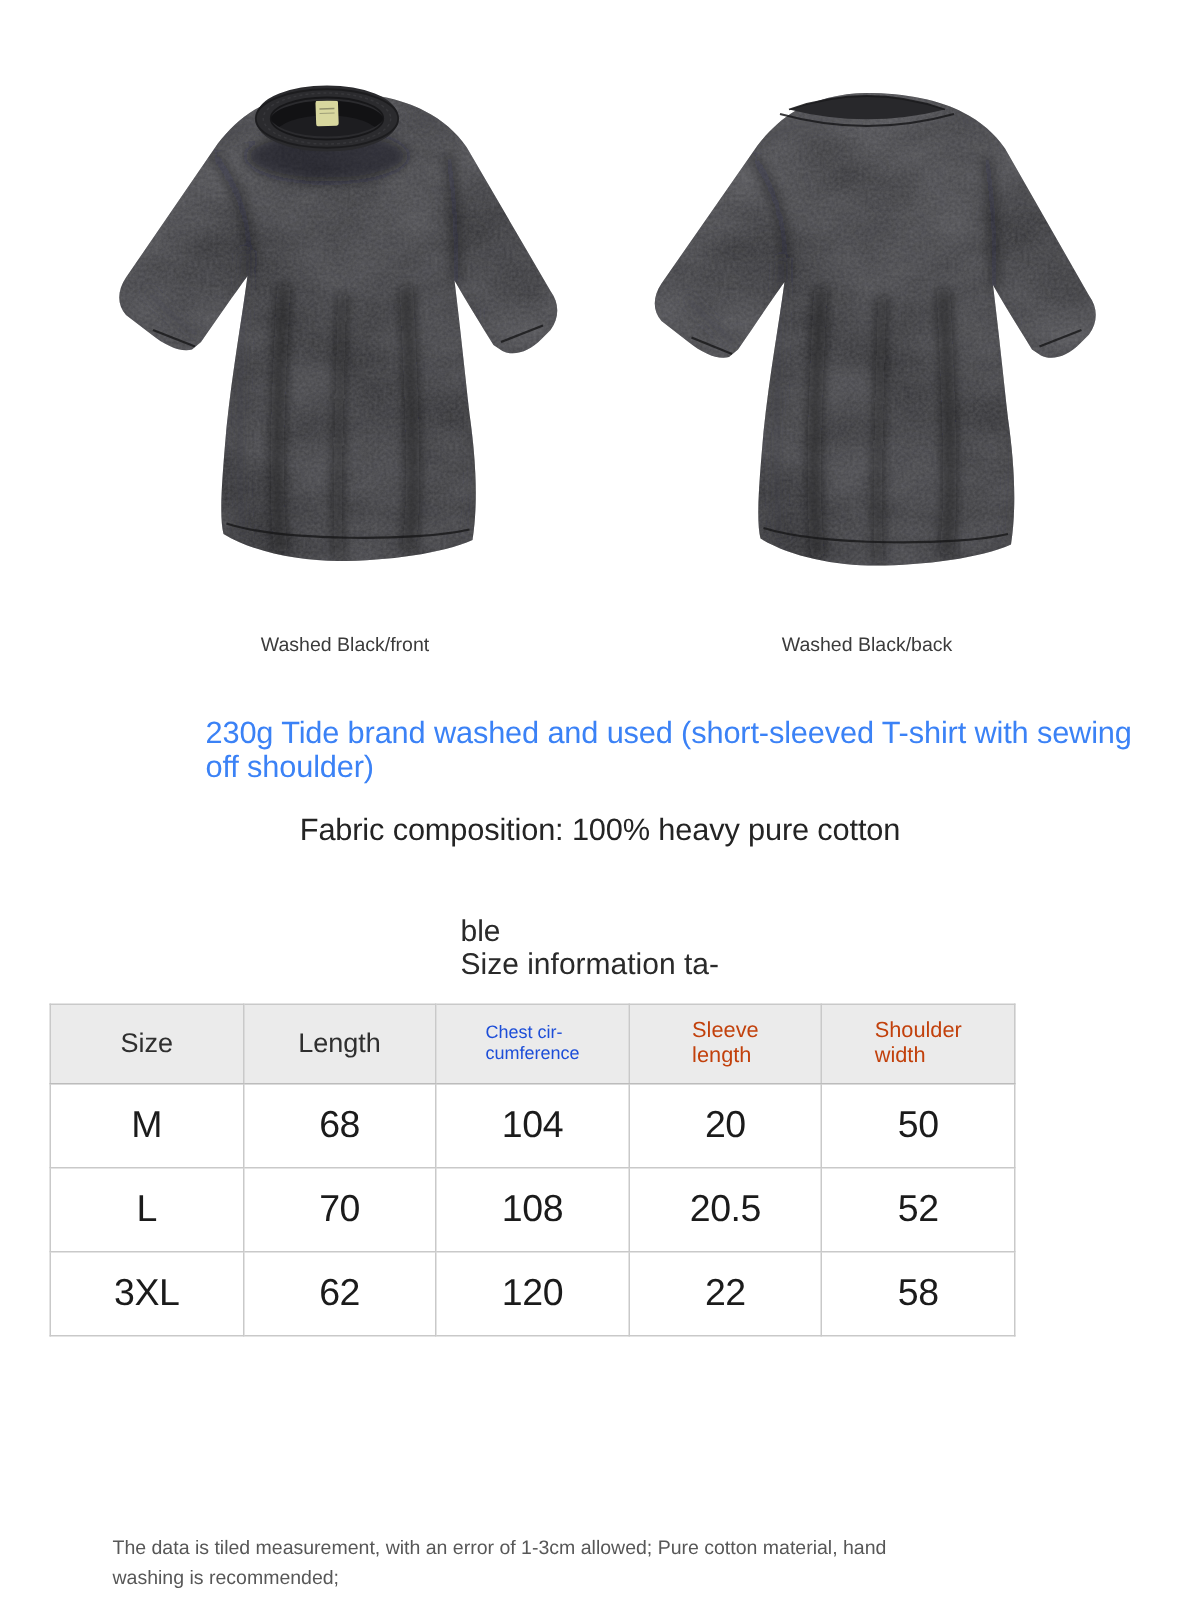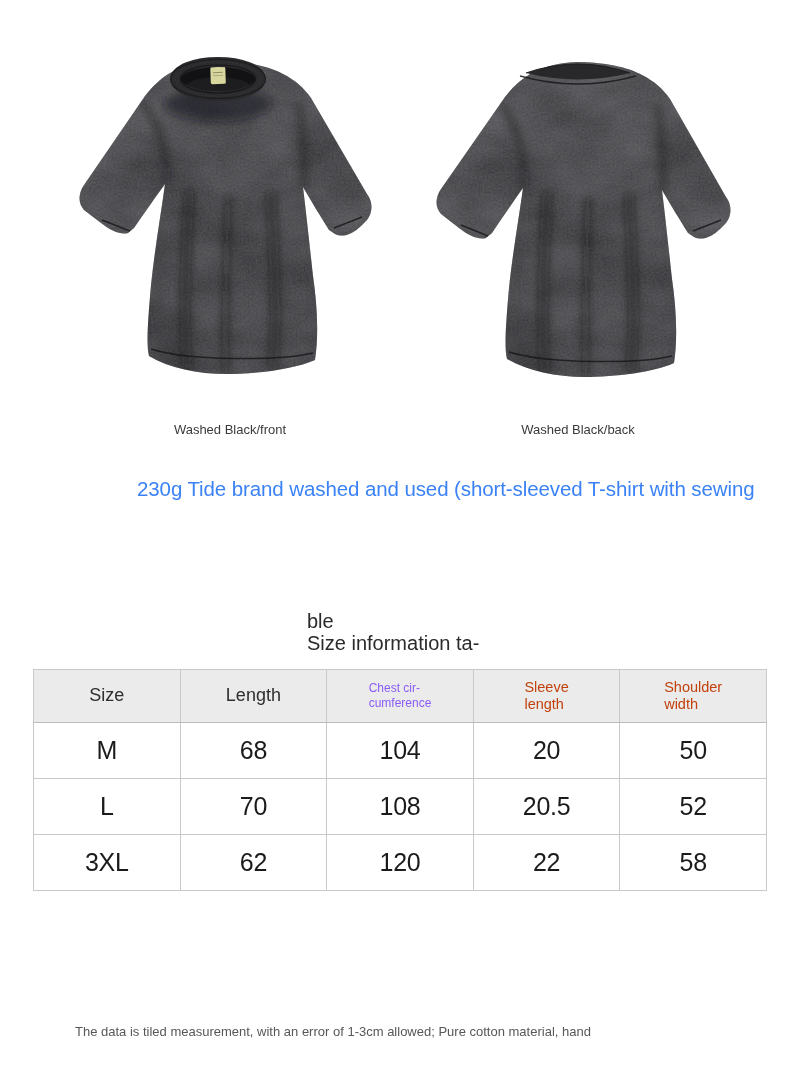--- a/index.html
+++ b/index.html
@@ -29,40 +29,40 @@
     position:absolute; left:0; right:0; top:526px; text-align:center;
     font-size:20.5px; color:#242424; letter-spacing:-0.1px;
   }
   .table-title {
     position:absolute; left:307px; top:594px;
     font-size:20px; line-height:22px; color:#2a2a2a;
     white-space:nowrap;
   }
 
   table.size-table {
-    position:absolute; left:33px; top:653px; width:734px;
+    position:absolute; left:33px; top:653px; width:644px;
     border-collapse:collapse; table-layout:fixed;
   }
   .size-table th, .size-table td {
     border:1px solid var(--table-border,#c9c9c9);
     text-align:center; vertical-align:middle; padding:0;
   }
   .size-table th {
     background:var(--table-header-bg,#ebebeb);
     height:52px; font-weight:normal; color:#3a3a3a;
     border-bottom-color:#bcbcbc;
   }
   .size-table td {
     background:#ffffff; height:55px;
     font-size:25px; color:#1b1b1b; letter-spacing:-0.3px;
   }
   .hdr { display:inline-block; text-align:left; white-space:pre-line; line-height:1.18; }
   .hdr-lg { font-size:18px; color:#2f2f2f; }
   .hdr-md { font-size:14.5px; color:#c2410c; }
-  .hdr-sm { font-size:12px;  color:#8b5cf6; }
+  .hdr-sm { font-size:12px;  color:#1d4ed8; }
 
   .footnote {
     position:absolute; left:75px; top:1006px;
     font-size:13px; line-height:20px; color:var(--muted-text,#575757);
     white-space:nowrap;
   }
 </style>
 </head>
 <body>
 
@@ -172,22 +172,24 @@
       <path d="M113,27 Q165,9 217,27" fill="none" stroke="#1b1b1d" stroke-width="1.2" opacity="0.9"></path>
       <path d="M107,30 Q165,46 223,30" fill="none" stroke="#19191b" stroke-width="1.3" opacity="0.85"></path>
     </g>
   </svg>
 
   <div class="photo-label label-front">Washed Black/front</div>
   <div class="photo-label label-back">Washed Black/back</div>
 
   <div class="description">
     <div>230g Tide brand washed and used (short-sleeved T-shirt with sewing</div>
+    <div>off shoulder)</div>
   </div>
 
+  <div class="fabric">Fabric composition: 100% heavy pure cotton</div>
 
   <div class="table-title">
     <div>ble</div>
     <div>Size information ta-</div>
   </div>
 
   <table class="size-table">
     <colgroup>
       <col style="width:20%">
         <col style="width:20%">
@@ -227,15 +229,16 @@
         <td>62</td>
         <td>120</td>
         <td>22</td>
         <td>58</td>
       </tr>
     </tbody>
   </table>
 
   <div class="footnote">
     <div>The data is tiled measurement, with an error of 1-3cm allowed; Pure cotton material, hand</div>
+    <div>washing is recommended;</div>
   </div>
 
 </div>
 
 </body></html>

